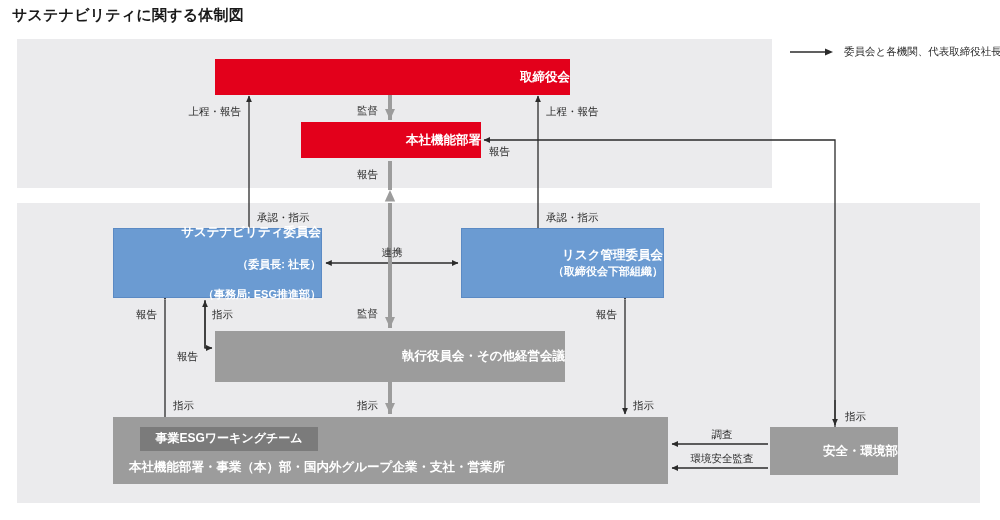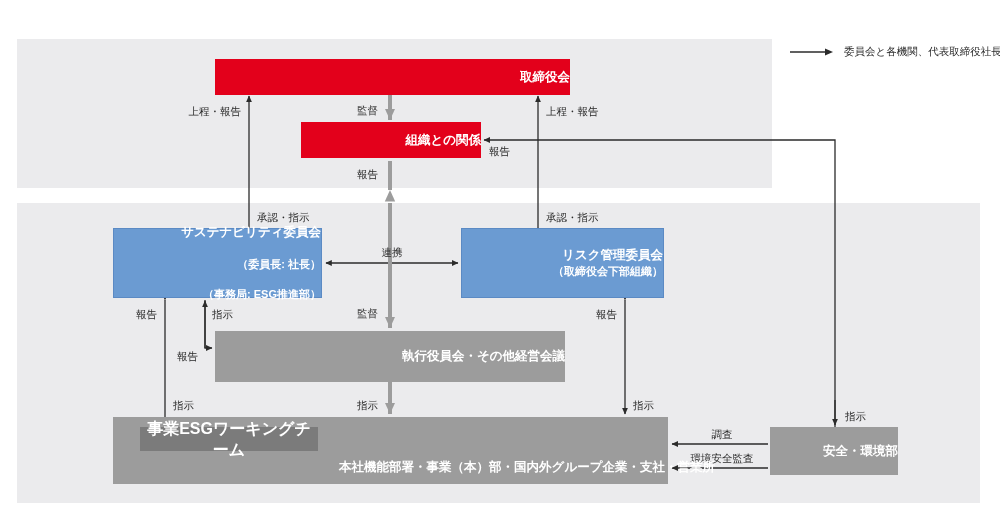--- a/index.html
+++ b/index.html
@@ -45,36 +45,37 @@
   #box-board     { left: 215px; top: 59px;  width: 355px; height: 36px; }
   #box-president { left: 301px; top: 122px; width: 180px; height: 36px; }
   #box-sus       { left: 113px; top: 228px; width: 209px; height: 70px; gap: 16px; }
   #box-risk      { left: 461px; top: 228px; width: 203px; height: 70px; }
   #box-exec      { left: 215px; top: 331px; width: 350px; height: 51px; }
   #box-org       { left: 113px; top: 417px; width: 555px; height: 67px;
                    align-items: flex-start; justify-content: flex-start; }
   #box-wt        { position: absolute; left: 27px; top: 10px;
                    width: 178px; height: 24px;
                    display: flex; align-items: center; justify-content: center; }
-  #box-wt .l1    { font-size: 16px; }
+  #box-wt .l1    { font-size: 12px; }
   #box-org-label { position: absolute; left: 0; top: 42px; width: 602px;
-                   text-align: right; font-size: 12.5px; font-weight: bold; }
+                   text-align: left; font-size: 12.5px; font-weight: bold; padding-left: 16px; }
   #box-safety    { left: 770px; top: 427px; width: 128px; height: 48px; }
 
   
   #legend { position: absolute; left: 790px; top: 41px; width: 205px; }
   .legend-row { display: flex; align-items: center; height: 22px; }
   .legend-label { font-size: 10.5px; color: #2b2b2b; margin-left: 10px; white-space: nowrap; }
   .legend-arrow { flex: 0 0 44px; height: 12px; }
 </style>
 </head>
 <body>
 
 <div id="root">
 
+  <div class="title">サステナビリティに関する体制図</div>
 
   <div class="panel" id="panel-top"></div>
   <div class="panel" id="panel-bottom"></div>
 
   <svg id="edges" viewBox="0 0 1000 520" xmlns="http://www.w3.org/2000/svg">
     <defs>
       <marker id="ahBlack" markerWidth="7" markerHeight="7" refX="6" refY="3.5" orient="auto" markerUnits="userSpaceOnUse">
         <path d="M0,0.6 L6.4,3.5 L0,6.4 z" fill="#2b2b2b"></path>
       </marker>
       <marker id="ahBlackStart" markerWidth="7" markerHeight="7" refX="0.6" refY="3.5" orient="auto" markerUnits="userSpaceOnUse">
@@ -142,21 +143,21 @@
       <text x="722" y="462" text-anchor="middle">環境安全監査</text>
       <text x="845" y="420" text-anchor="start">指示</text>
     </g>
   </svg>
 
   <div class="box red" id="box-board">
     <span class="l1">取締役会</span>
   </div>
 
   <div class="box red" id="box-president">
-    <span class="l1">組織との関係</span>
+    <span class="l1">本社機能部署</span>
   </div>
 
   <div class="box blue" id="box-sus">
     <span class="l1">サステナビリティ委員会</span>
     <span class="l2">（委員長: 社長）</span>
     <span class="l2">（事務局: ESG推進部）</span>
   </div>
 
   <div class="box blue" id="box-risk">
     <span class="l1">リスク管理委員会</span>

